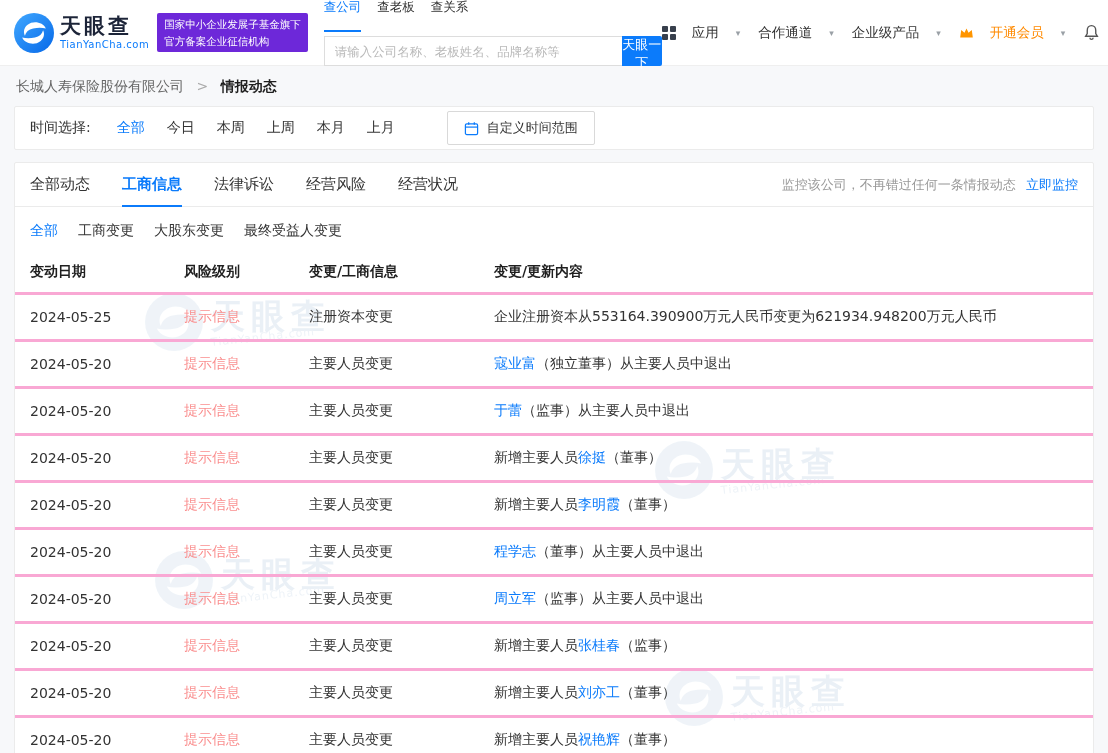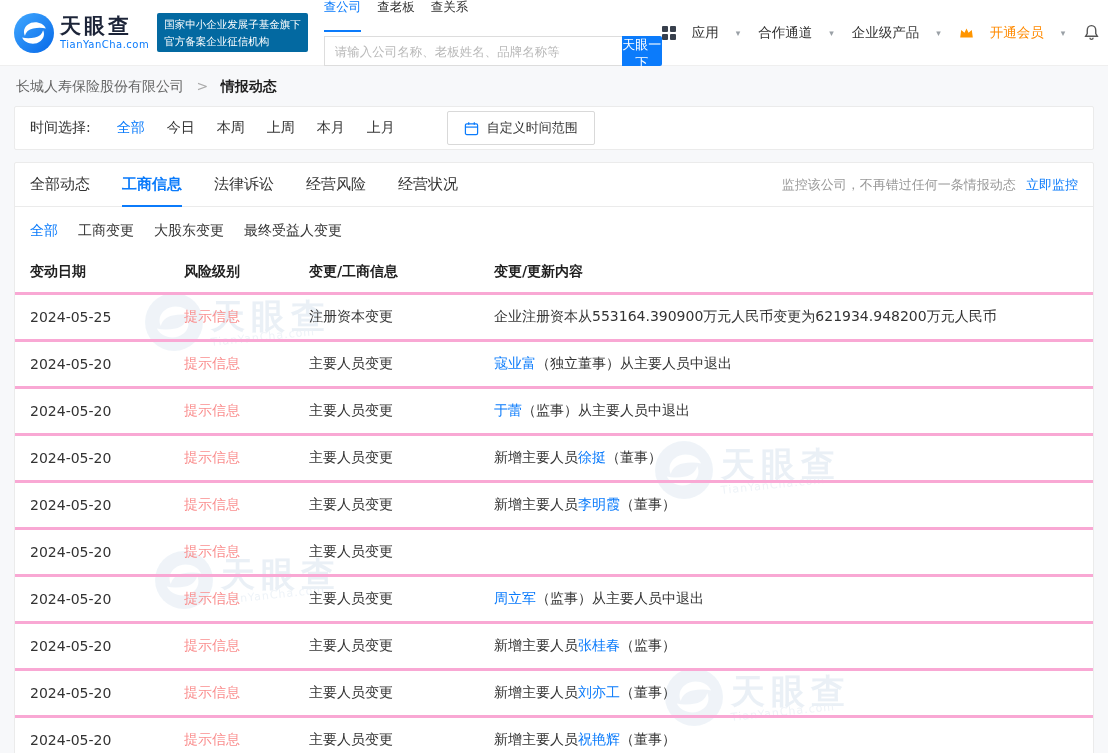--- a/index.html
+++ b/index.html
@@ -14,21 +14,21 @@
   .topbar {
     height:66px; background:#fff; border-bottom:1px solid #efefef;
     display:flex; align-items:center; padding:0 14px; position:relative; z-index:5;
   }
   .logo { display:flex; align-items:center; gap:6px; cursor:pointer; }
   .logo-icon svg { width:40px; height:40px; display:block; }
   .logo-text { display:flex; flex-direction:column; line-height:1.1; }
   .brand { font-size:21px; font-weight:bold; color:#1c2438; letter-spacing:3px; }
   .domain { font-size:10px; color:#0b7bfb; letter-spacing:0.5px; }
   .badge {
-    background:#0369a1; color:#fff; font-size:10.5px; line-height:1.55;
+    background:#6d28d9; color:#fff; font-size:10.5px; line-height:1.55;
     padding:3px 7px; border-radius:2px; margin-left:8px; white-space:nowrap;
   }
   .search-area { margin-left:16px; display:flex; flex-direction:column; justify-content:center; }
   .search-tabs { display:flex; gap:16px; font-size:12.5px; margin-bottom:4px; }
   .stab { color:#333; cursor:pointer; padding-bottom:14px; border-bottom:2px solid transparent; }
   .stab.active { color:#0b7bfb; border-bottom-color:#0b7bfb; }
   .search-box { display:flex; align-items:stretch; }
   .search-box input {
     width:298px; height:30px; border:1px solid #ddd; border-right:none;
     padding:0 10px; font-size:12.5px; color:#333; outline:none;
@@ -319,20 +319,21 @@
             <div class="trow">
               <div class="c-date">2024-05-20</div>
               <a class="risk">提示信息</a>
               <div class="c-type">主要人员变更</div>
               <div class="c-content"><span>新增主要人员</span><a class="plink">李明霞</a><span>（董事）</span></div>
             </div>
             <div class="trow">
               <div class="c-date">2024-05-20</div>
               <a class="risk">提示信息</a>
               <div class="c-type">主要人员变更</div>
+              <div class="c-content"><a class="plink">程学志</a><span>（董事）从主要人员中退出</span></div>
             </div>
             <div class="trow">
               <div class="c-date">2024-05-20</div>
               <a class="risk">提示信息</a>
               <div class="c-type">主要人员变更</div>
               <div class="c-content"><a class="plink">周立军</a><span>（监事）从主要人员中退出</span></div>
             </div>
             <div class="trow">
               <div class="c-date">2024-05-20</div>
               <a class="risk">提示信息</a>

